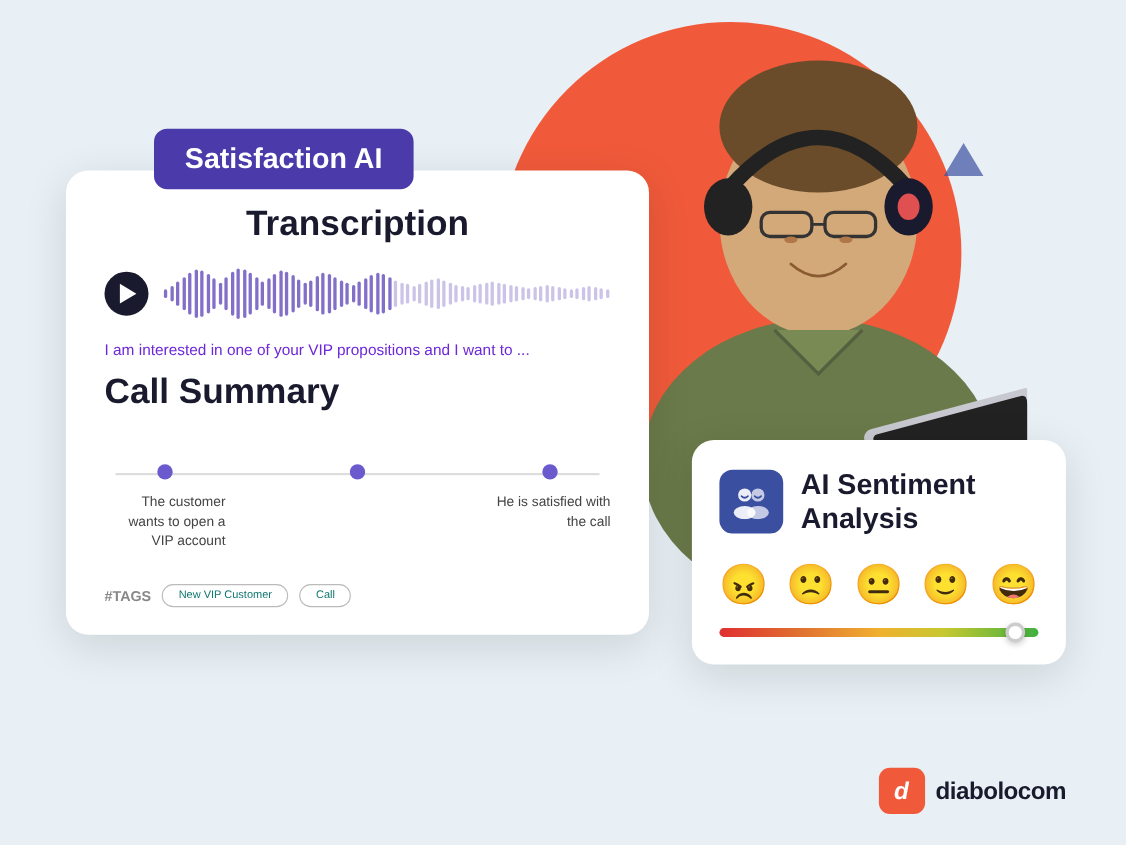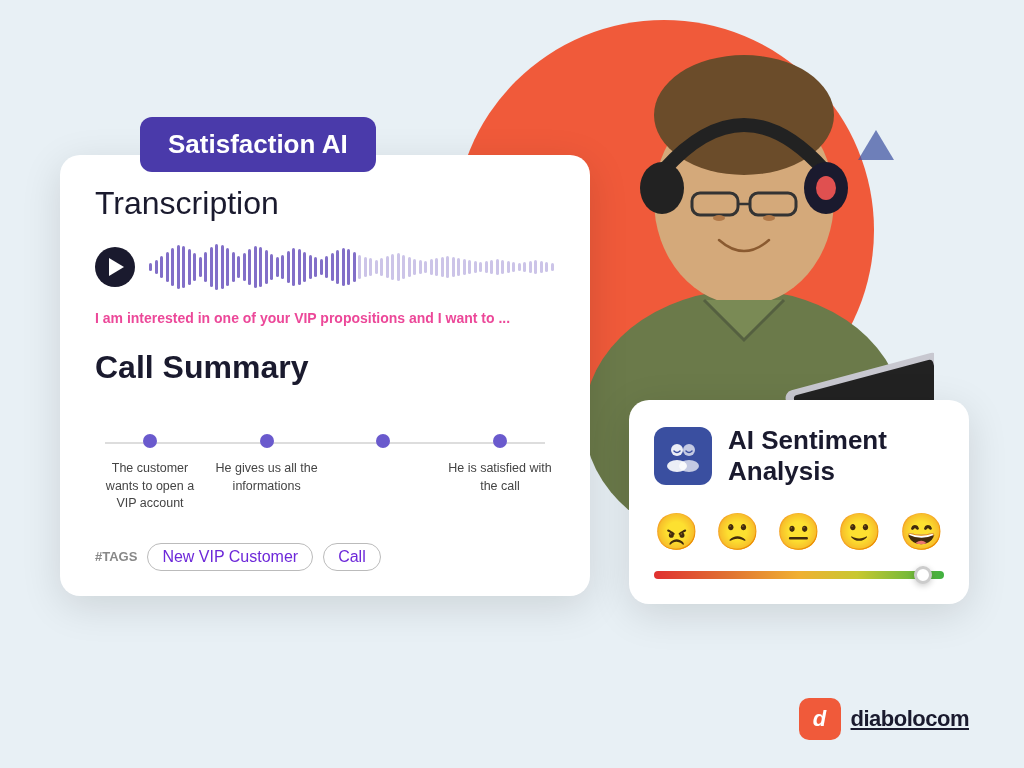--- a/index.html
+++ b/index.html
@@ -61,23 +61,24 @@
       font-size: 26px;
       font-weight: 800;
       padding: 12px 28px;
       border-radius: 12px;
       z-index: 10;
       white-space: nowrap;
     }
 
     .transcription-title {
       font-size: 32px;
-      font-weight: 400;
+      font-weight: 700;
       color: #1a1a2e;
       margin-bottom: 20px;
+      text-align: center;
     }
 
     
     .waveform-container {
       display: flex;
       align-items: center;
       gap: 14px;
       margin-bottom: 16px;
     }
 
@@ -111,24 +112,23 @@
     }
 
     .waveform-bar {
       width: 3px;
       border-radius: 2px;
       background: #7c6ab5;
     }
 
     .transcription-text {
       font-size: 14px;
-      color: #ec4899;
-      margin-bottom: 20px;
+      color: #6d28d9;
+      margin-bottom: 8px;
       line-height: 1.5;
-      font-weight: bold;
     }
 
     .call-summary-title {
       font-size: 32px;
       font-weight: 800;
       color: #1a1a2e;
       margin-bottom: 28px;
     }
 
     
@@ -148,21 +148,21 @@
       right: 10px;
       height: 2px;
       background: #ddd;
     }
 
     .timeline-item {
       display: flex;
       flex-direction: column;
       align-items: center;
       width: 110px;
-      text-align: center;
+      text-align: right;
       position: relative;
     }
 
     .timeline-dot {
       width: 14px;
       height: 14px;
       background: #6a5acd;
       border-radius: 50%;
       margin-bottom: 12px;
       z-index: 1;
@@ -186,22 +186,22 @@
     .tags-label {
       font-size: 13px;
       font-weight: 700;
       color: #888;
     }
 
     .tag {
       border: 1.5px solid #bbb;
       border-radius: 20px;
       padding: 4px 14px;
-      font-size: 16px;
-      color: #6d28d9;
+      font-size: 10px;
+      color: #0f766e;
     }
 
     
     .right-card {
       position: absolute;
       top: 400px;
       right: 55px;
       width: 340px;
       background: white;
       border-radius: 20px;
@@ -292,21 +292,20 @@
       font-weight: 900;
       color: white;
       font-style: italic;
     }
 
     .diabolocom-text {
       font-size: 22px;
       font-weight: 700;
       color: #1a1a2e;
       letter-spacing: -0.5px;
-      text-decoration: underline;
     }
 
     
     .person-photo {
       position: absolute;
       top: 0px;
       right: 90px;
       width: 380px;
       height: 510px;
       z-index: 2;
@@ -450,24 +449,20 @@
   <div class="call-summary-title">Call Summary</div>
 
   <div class="timeline">
     <div class="timeline-line"></div>
     <div class="timeline-item">
       <div class="timeline-dot"></div>
       <div class="timeline-text">The customer wants to open a VIP account</div>
     </div>
     <div class="timeline-item">
       <div class="timeline-dot"></div>
-      <div class="timeline-text">He gives us all the informations</div>
-    </div>
-    <div class="timeline-item">
-      <div class="timeline-dot"></div>
     </div>
     <div class="timeline-item">
       <div class="timeline-dot"></div>
       <div class="timeline-text">He is satisfied with the call</div>
     </div>
   </div>
 
   <div class="tags-row">
     <span class="tags-label">#TAGS</span>
     <span class="tag">New VIP Customer</span>

